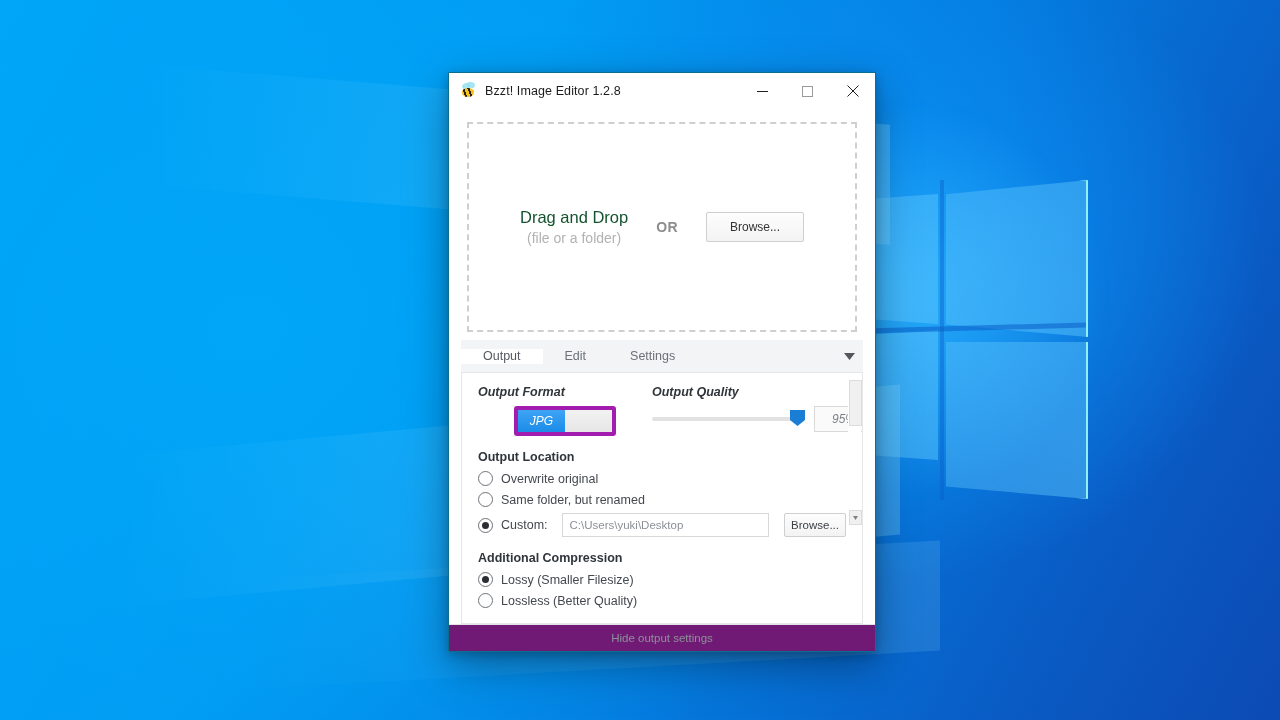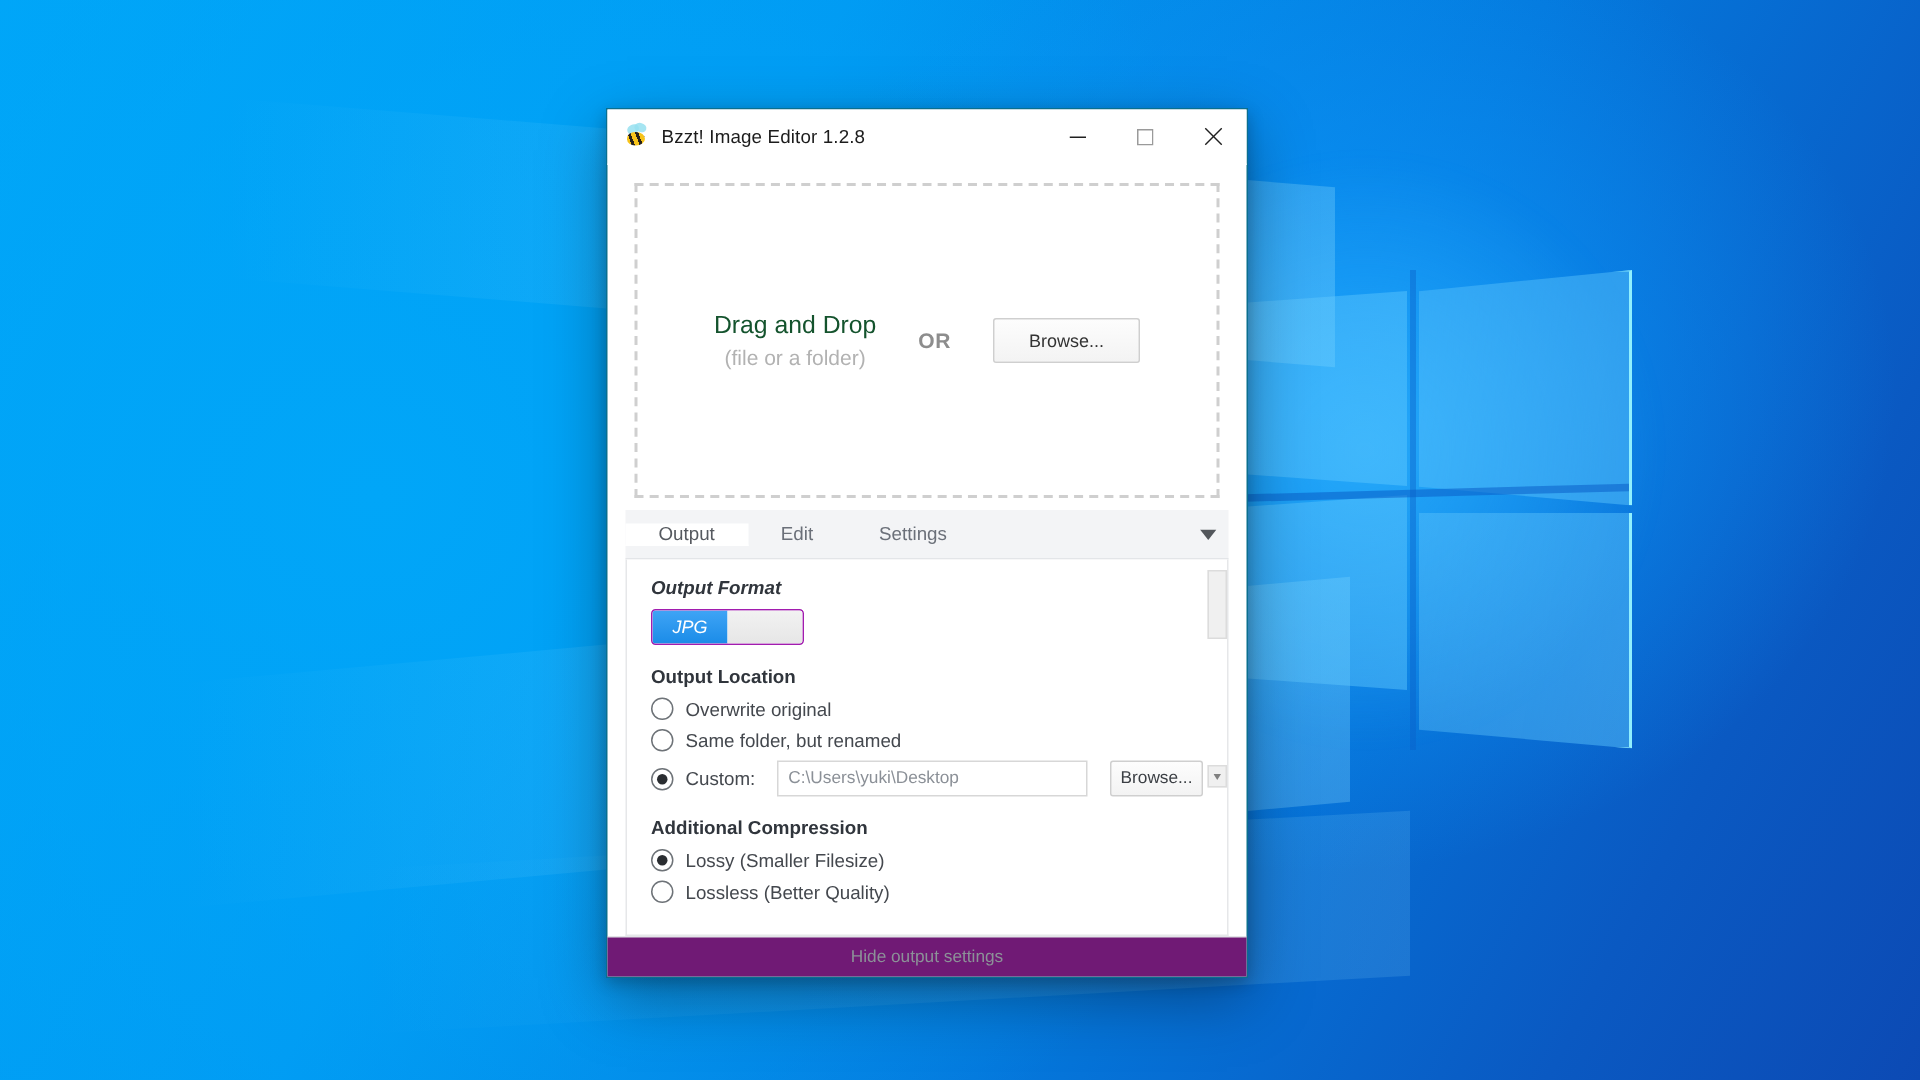--- a/index.html
+++ b/index.html
@@ -66,21 +66,21 @@
     background: rgba(10,95,200,.55); transform: skewY(-1.6deg);
   }
   .logo-vline {
     position: absolute; left: 110px; top: 0; width: 4px; height: 320px;
     background: rgba(10,95,200,.42);
   }
 
   
   #app-window {
     position: absolute;
-    left: 404px; top: 72px;
+    left: 448px; top: 72px;
     width: 428px; height: 580px;
     background: #ffffff;
     border: 1px solid #0a6f8f;
     box-shadow: 0 14px 40px rgba(0,0,0,.34), 0 3px 10px rgba(0,0,0,.22);
     display: flex;
     flex-direction: column;
     box-sizing: border-box;
   }
 
   
@@ -215,24 +215,25 @@
     font-weight: bold;
     color: #30353c;
     margin-bottom: 7px;
   }
   .row-top { display: flex; gap: 36px; font-style: italic; }
 
   
   .fmt-toggle {
     display: flex;
     width: 102px;
-    border: 1px solid #a21caf;
+    border: 4px solid #a21caf;
     border-radius: 3px;
     overflow: hidden;
     box-sizing: border-box;
+    margin-left: 36px;
   }
   .fmt-seg {
     flex: 1 1 50%;
     text-align: center;
     font-size: 12px;
     padding: 4px 0;
     color: #6f757c;
     background: linear-gradient(#f2f2f2,#e6e6e6);
   }
   .fmt-seg.on {
@@ -433,20 +434,30 @@
 
       <div class="row-top">
         <div>
           <div class="sec-title">Output Format</div>
           <div class="fmt-toggle">
             <div class="fmt-seg on">JPG</div>
             <div class="fmt-seg"></div>
           </div>
         </div>
 
+        <div>
+          <div class="sec-title">Output Quality</div>
+          <div class="qual-row">
+            <div class="slider">
+              <div class="slider-track"></div>
+              <div class="slider-thumb"></div>
+            </div>
+            <div class="qual-box">95%</div>
+          </div>
+        </div>
       </div>
 
       <div class="sec-title gap-top">Output Location</div>
       <div class="radio-row">
         <div class="radio"></div>
         <div>Overwrite original</div>
       </div>
       <div class="radio-row">
         <div class="radio"></div>
         <div>Same folder, but renamed</div>

